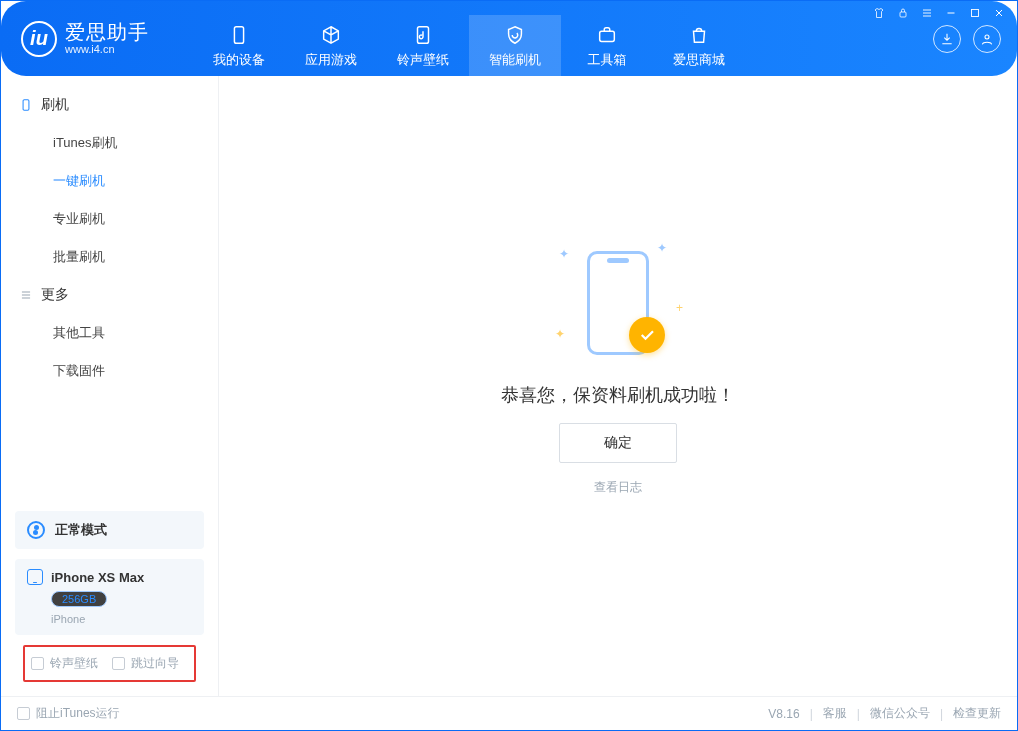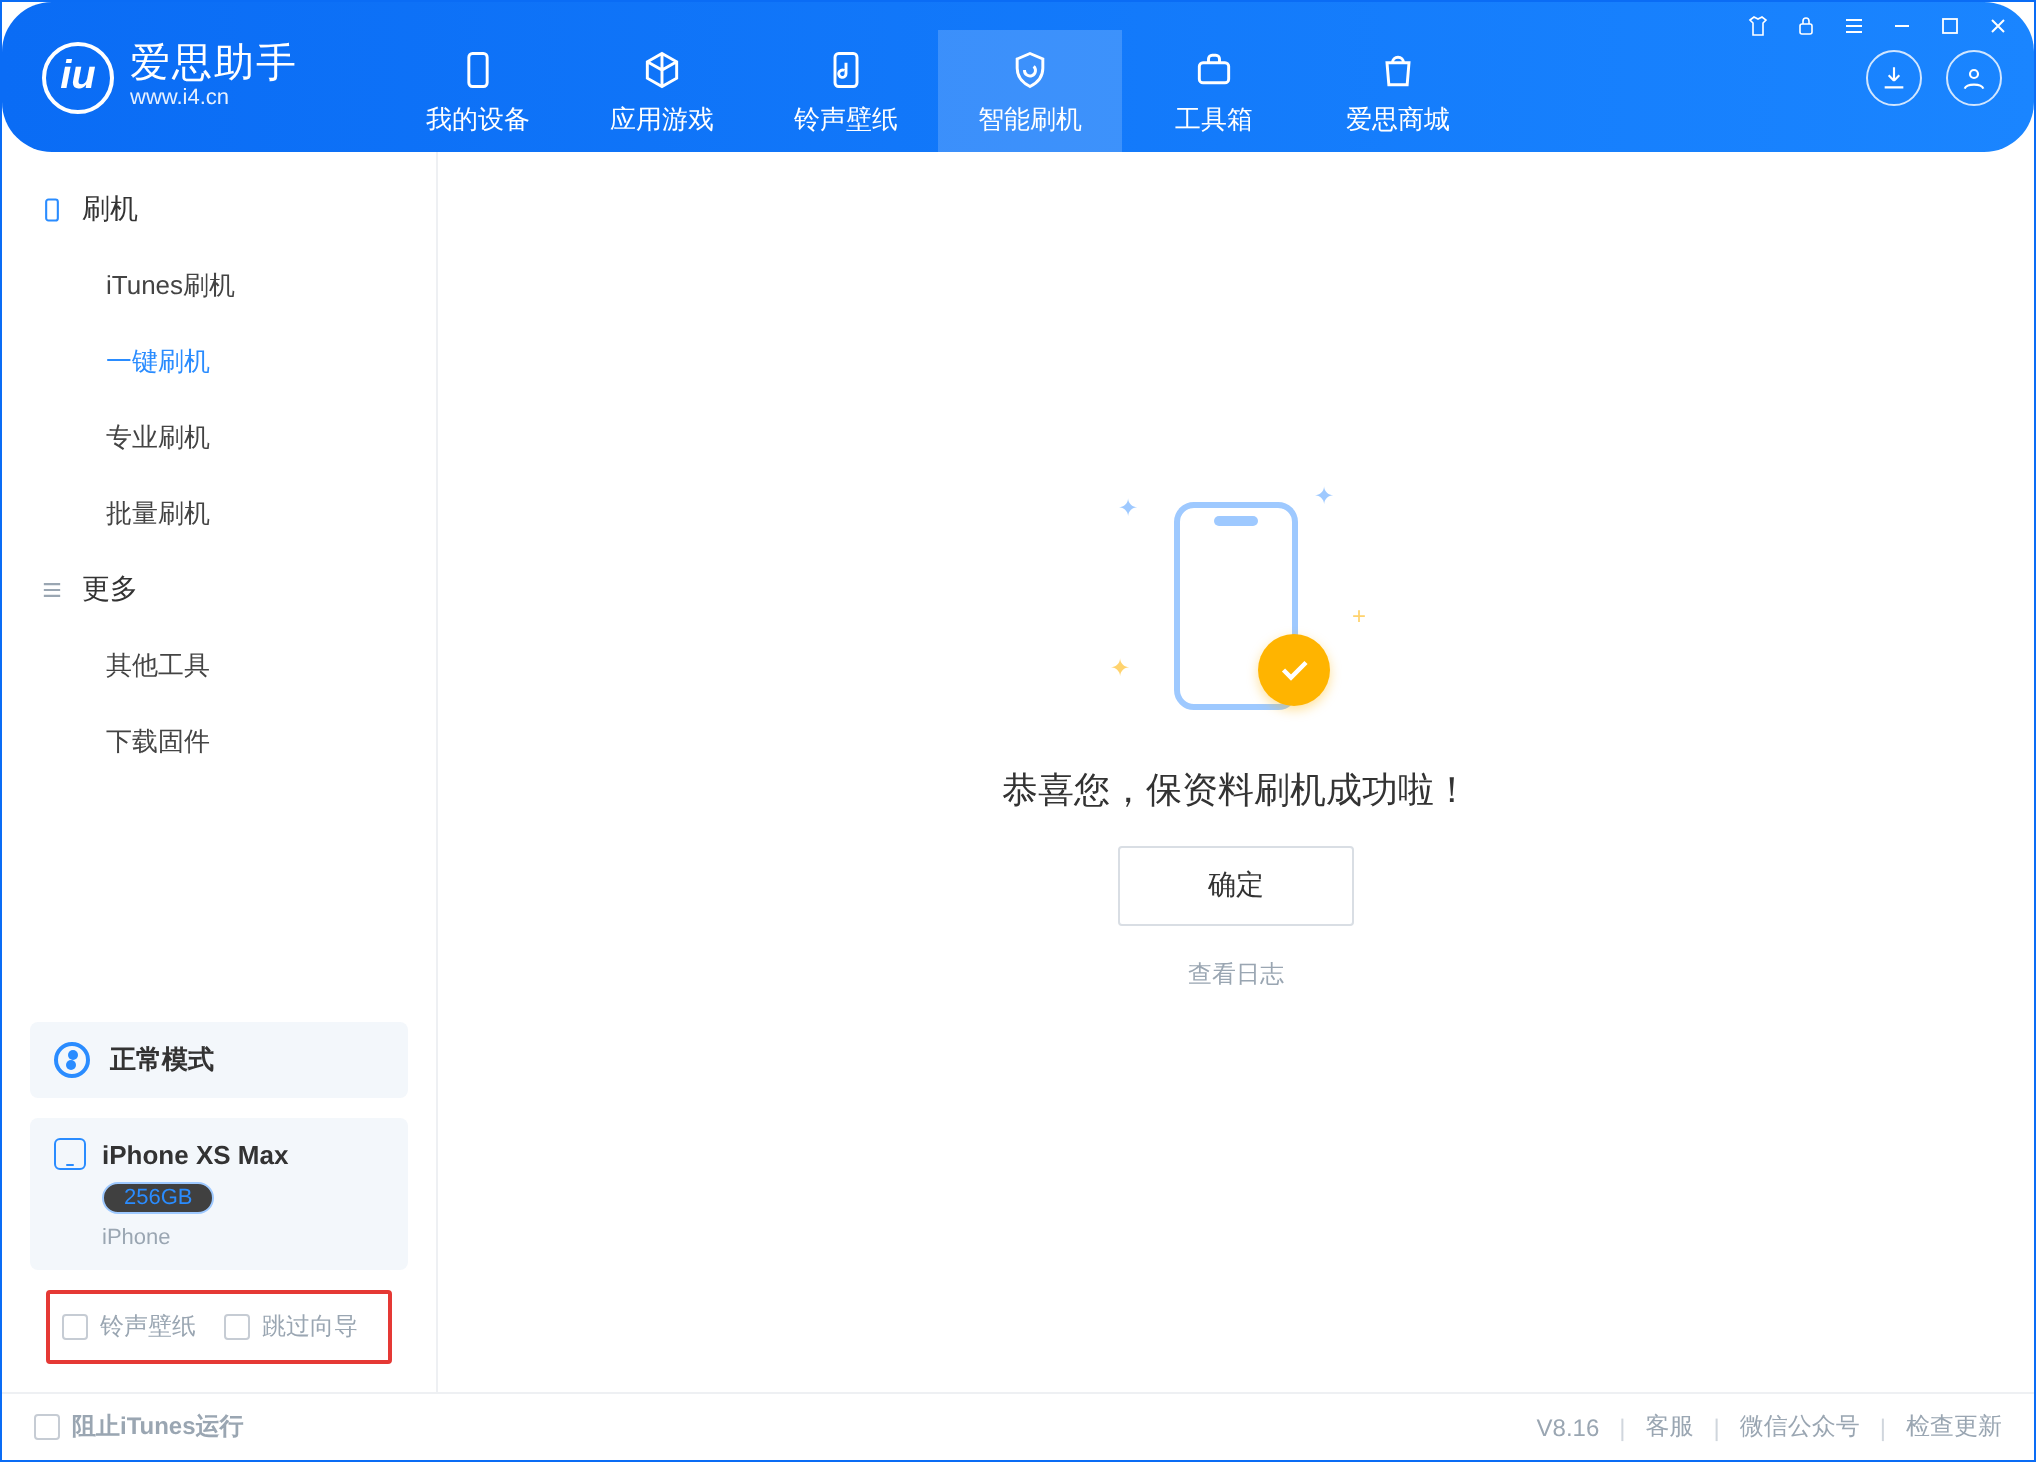--- a/index.html
+++ b/index.html
@@ -66,21 +66,21 @@
 .phone-shape { position: absolute; left: 34px; top: 14px; width: 62px; height: 104px; border: 3px solid #9ec9ff; border-radius: 10px; }
 .phone-shape::before { content: ""; position: absolute; top: 4px; left: 50%; transform: translateX(-50%); width: 22px; height: 5px; background: #9ec9ff; border-radius: 3px; }
 .badge-check { position: absolute; right: 18px; bottom: 14px; width: 36px; height: 36px; background: #ffb400; border-radius: 50%; display: flex; align-items: center; justify-content: center; box-shadow: 0 2px 6px rgba(255,180,0,.4); }
 .badge-check svg { stroke: #fff; stroke-width: 3; fill: none; }
 .success-text { font-size: 18px; color: #333; }
 .btn-ok { border: 1px solid #d9dee4; background: #fff; color: #333; font-size: 14px; padding: 10px 44px; cursor: pointer; border-radius: 2px; }
 .view-log { font-size: 12px; color: #9aa6b2; cursor: pointer; }
 
 
 .footer { height: 34px; border-top: 1px solid #eef0f3; display: flex; align-items: center; padding: 0 16px; font-size: 12px; color: #9aa6b2; }
-.footer .f-left { display: flex; align-items: flex-end; gap: 6px; font-weight: bold; }
+.footer .f-left { display: flex; align-items: flex-end; gap: 6px; }
 .footer .f-right { margin-left: auto; display: flex; align-items: center; gap: 10px; }
 .f-sep { color: #d0d6dd; }
 .f-link { cursor: pointer; }
 </style>
 </head>
 <body>
 
 <div class="window">
 
   <div class="win-controls">

